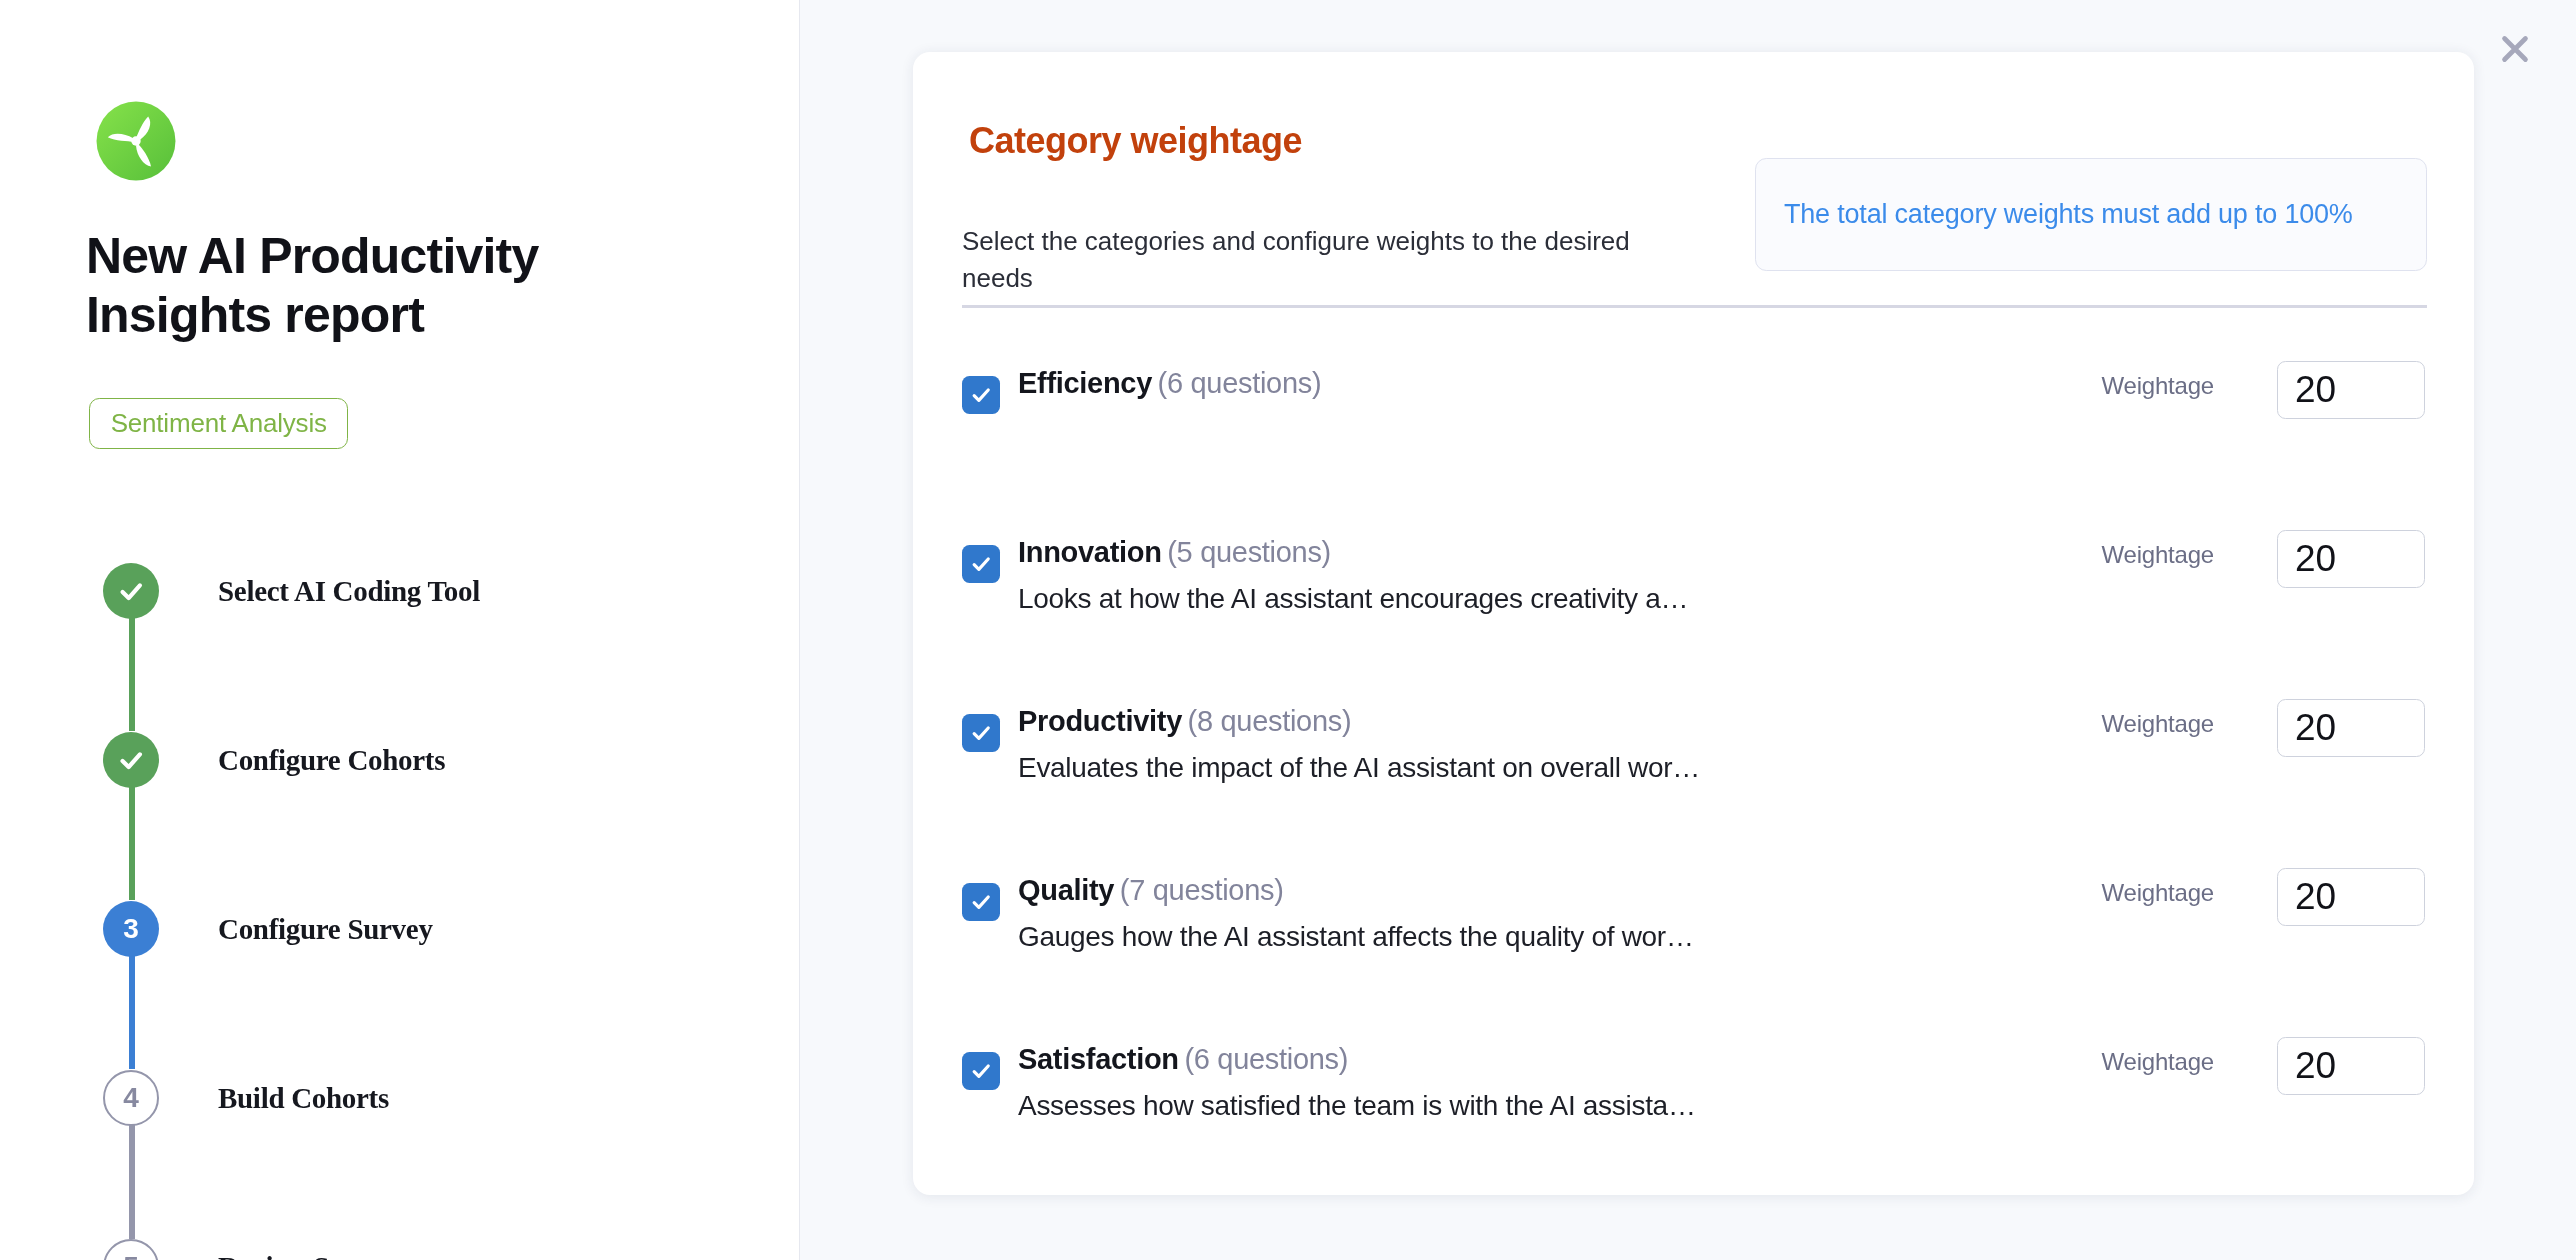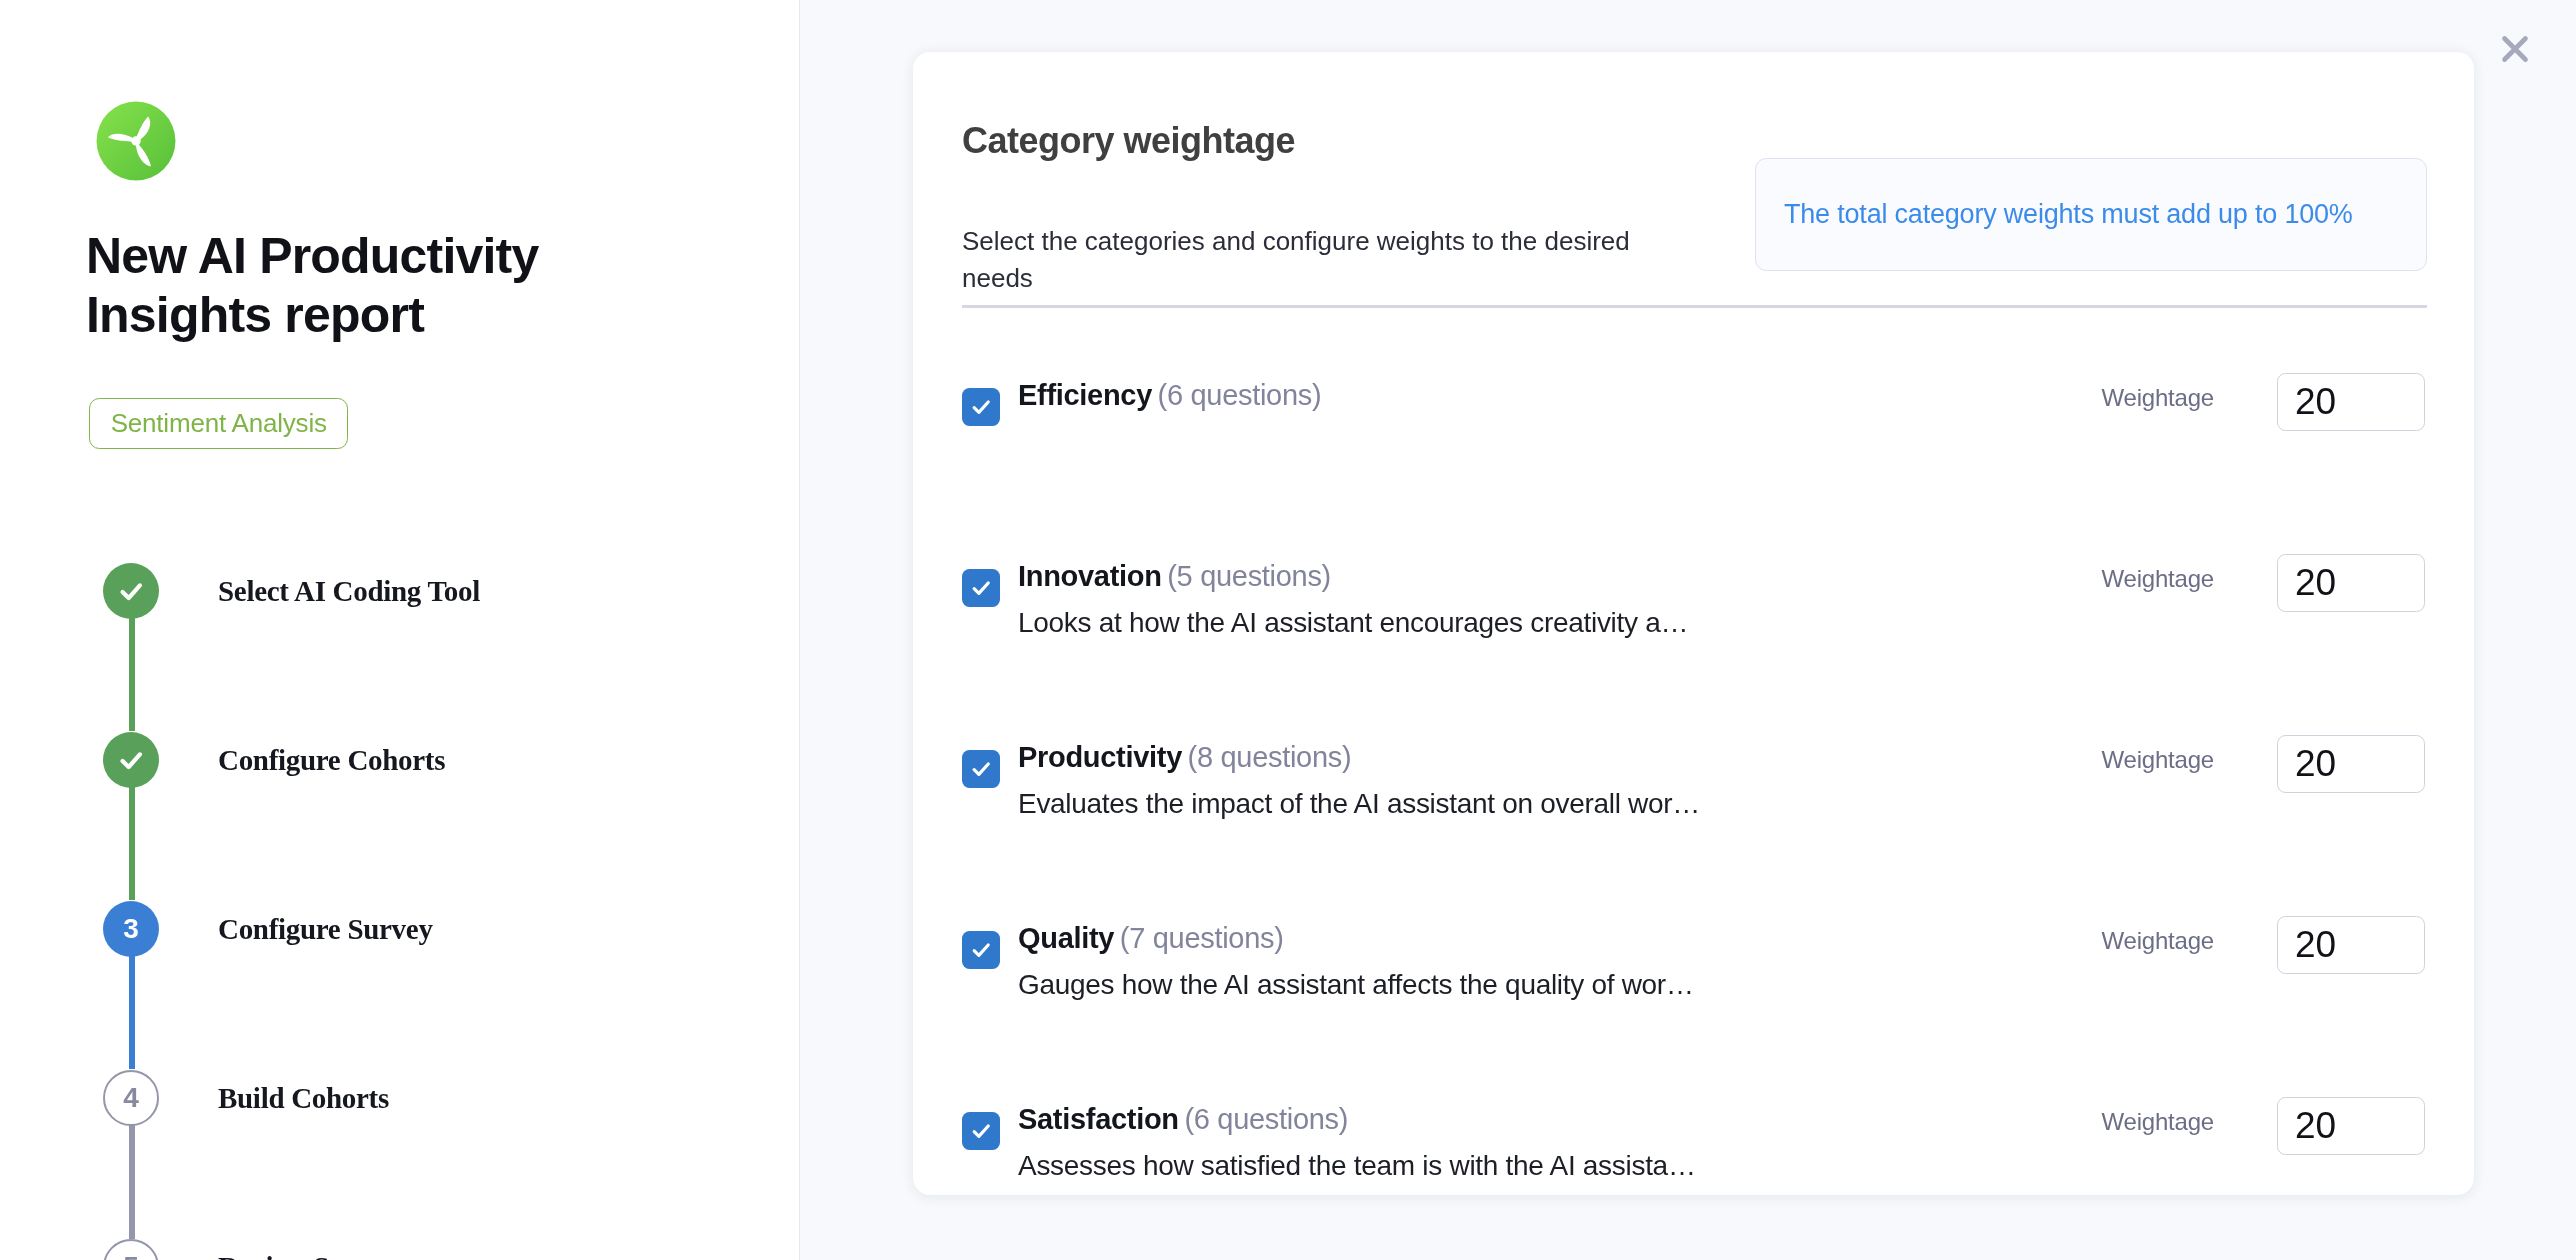--- a/index.html
+++ b/index.html
@@ -147,22 +147,23 @@
 
   #card-header {
     position: absolute;
     left: 49px; top: 68px;
     right: 49px;
   }
 
   #card-title {
     font-size: 36px;
     font-weight: bold;
-    color: #404040;
+    color: #c2410c;
     letter-spacing: -0.5px;
+    margin-left: 7px;
   }
 
   #card-subtitle {
     position: absolute;
     left: 49px; top: 171px;
     width: 742px;
     font-size: 26px;
     line-height: 1.42;
     color: #2b2e38;
   }
@@ -195,21 +196,20 @@
   
   #category-list {
     position: absolute;
     left: 0; top: 312px;
     width: 1561px;
   }
 
   .category-row {
     position: relative;
     height: 169px;
-    margin-top: 12px;
   }
 
   .row-checkbox {
     position: absolute;
     left: 49px; top: 12.2px;
     width: 38px; height: 38px;
     border-radius: 7.5px;
     background: #3078cc;
     display: flex;
     align-items: center;

